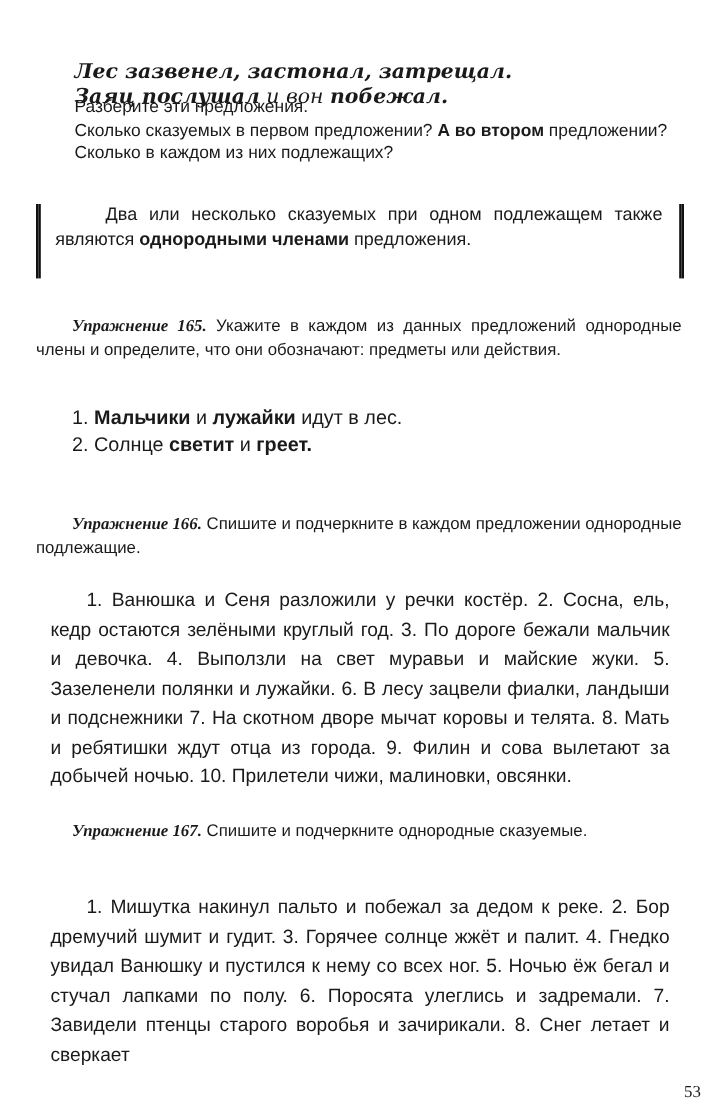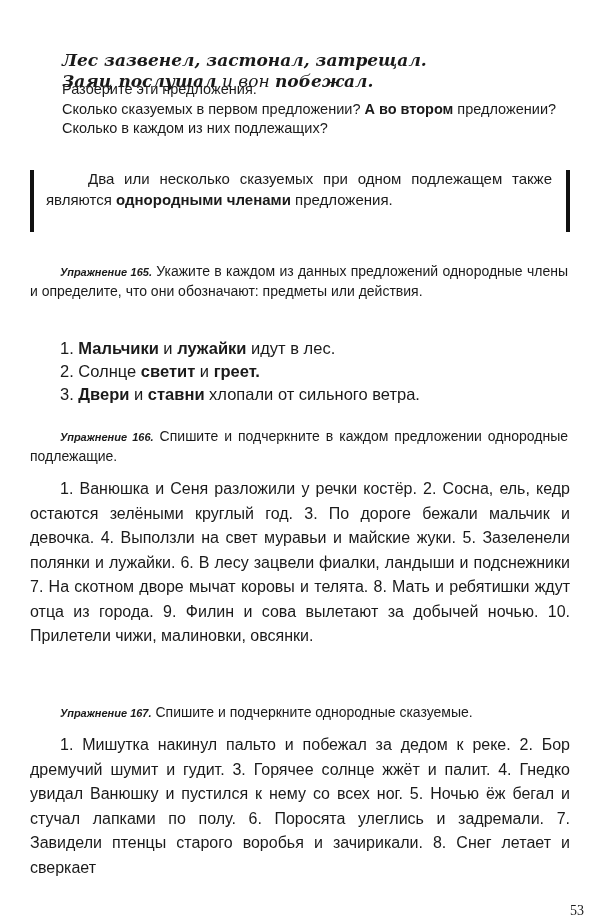--- a/index.html
+++ b/index.html
@@ -21,27 +21,27 @@
 
   .rule-box { position: absolute; left: 30px; top: 168px; width: 540px; height: 66px; }
   .rule-bar { position: absolute; top: 2px; height: 62px; width: 4px; border-left: 2px solid #111; border-right: 2px solid #111; box-sizing: border-box; }
   .rule-bar.left { left: 0; }
   .rule-bar.right { right: 0; }
   .rule-text { position: absolute; left: 16px; right: 18px; top: 0; font-size: 15px; line-height: 21px; text-align: justify; }
   .rule-text p { margin: 0; text-indent: 42px; }
 
   .exercise-head { position: absolute; left: 30px; width: 538px; font-size: 14px; line-height: 19px; text-align: justify; }
   .exercise-head p { margin: 0; text-indent: 30px; }
-  .exercise-head .ex-title { font-style: italic; font-weight: bold; font-family: Liberation Sans, sans-serif; font-size: 11px; }
+  .exercise-head .ex-title { font-style: italic; font-weight: bold; font-family: Liberation Serif, serif; font-size: 14px; }
 
   .list165 { position: absolute; left: 60px; top: 337px; font-size: 16.5px; line-height: 23px; }
   .list165 div { white-space: nowrap; }
 
   .body-text { position: absolute; left: 30px; width: 540px; font-size: 16px; line-height: 24.5px; text-align: justify; }
-  .body-text p { margin: 0; text-indent: 30px; }
+  .body-text p { margin: 12px; text-indent: 30px; }
 
   .page-number { position: absolute; left: 570px; top: 903px; font-size: 14px; font-family: "Liberation Serif", serif; }
 </style>
 </head>
 <body>
 
 <div class="page">
 
   <div class="epigraph">
     <div class="it">Лес зазвенел, застонал, затрещал.</div>
@@ -62,32 +62,31 @@
     <div class="rule-bar right"></div>
   </div>
 
   <div class="exercise-head" style="top:262px;">
     <p><span class="ex-title">Упражнение 165.</span><span> Укажите в каждом из данных предложений однородные члены и определите, что они обозначают: предметы или действия.</span></p>
   </div>
 
   <div class="list165">
     <div><span>1. </span><span class="b">Мальчики</span><span> и </span><span class="b">лужайки</span><span> идут в лес.</span></div>
     <div><span>2. </span><span>Солнце </span><span class="b">светит</span><span> и </span><span class="b">греет.</span></div>
-    <div><span>3. </span><span class="b">Двери</span><span> и </span><span class="b">ставни</span><span> хлопали от сильного ветра.</span></div>
   </div>
 
   <div class="exercise-head" style="top:427px;">
     <p><span class="ex-title">Упражнение 166.</span><span> Спишите и подчеркните в каждом предложении однородные подлежащие.</span></p>
   </div>
 
   <div class="body-text" style="top:477px;">
     <p>1. Ванюшка и Сеня разложили у речки костёр. 2. Сосна, ель, кедр остаются зелёными круглый год. 3. По дороге бежали мальчик и девочка. 4. Выползли на свет муравьи и майские жуки. 5. Зазеленели полянки и лужайки. 6. В лесу зацвели фиалки, ландыши и подснежники 7. На скотном дворе мычат коровы и телята. 8. Мать и ребятишки ждут отца из города. 9. Филин и сова вылетают за добычей ночью. 10. Прилетели чижи, малиновки, овсянки.</p>
   </div>
 
-  <div class="exercise-head" style="top:683px;margin-top:20px;">
+  <div class="exercise-head" style="top:683px;">
     <p><span class="ex-title">Упражнение 167.</span><span> Спишите и подчеркните однородные сказуемые.</span></p>
   </div>
 
   <div class="body-text" style="top:733px;">
     <p>1. Мишутка накинул пальто и побежал за дедом к реке. 2. Бор дремучий шумит и гудит. 3. Горячее солнце жжёт и палит. 4. Гнедко увидал Ванюшку и пустился к нему со всех ног. 5. Ночью ёж бегал и стучал лапками по полу. 6. Поросята улеглись и задремали. 7. Завидели птенцы старого воробья и зачирикали. 8. Снег летает и сверкает</p>
   </div>
 
   <div class="page-number">53</div>
 </div>
 

